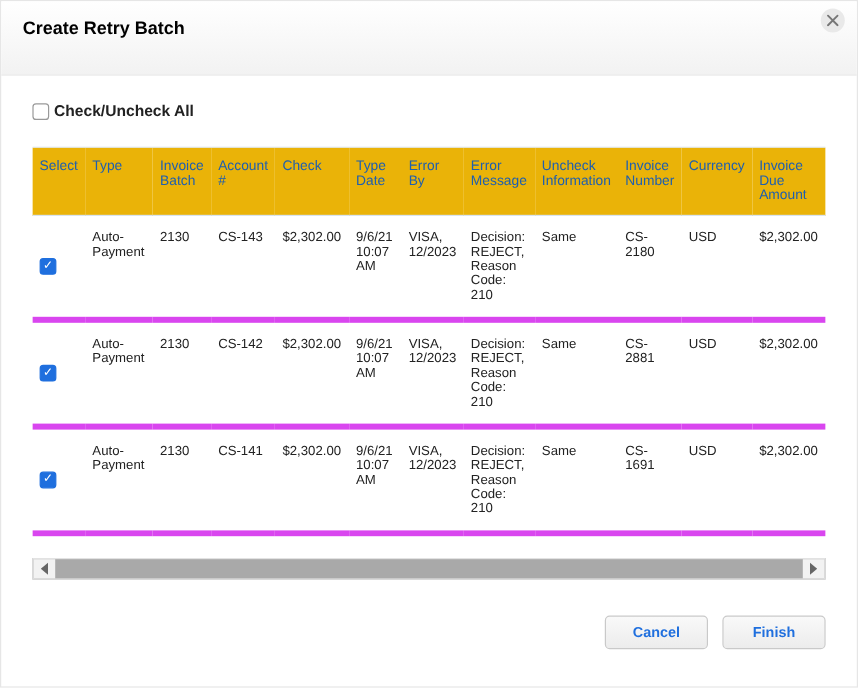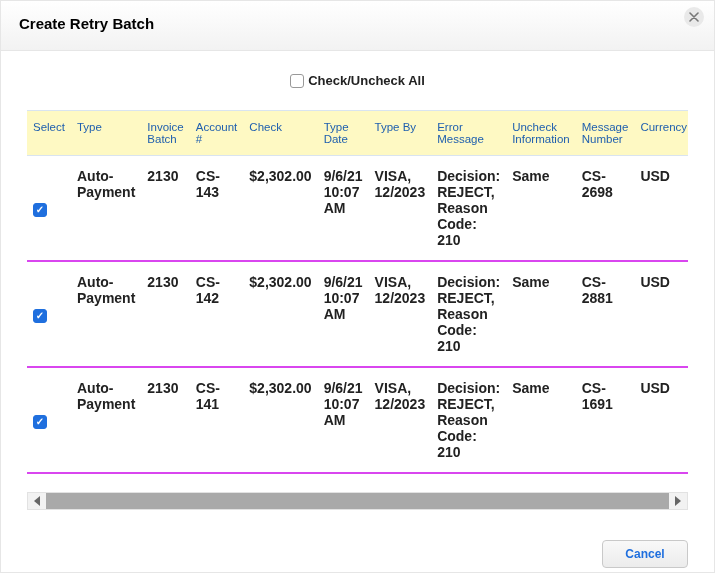--- a/index.html
+++ b/index.html
@@ -10,21 +10,21 @@
     color: #333;
     background: #fff;
     width: 715px;
     height: 573px;
     position: relative;
     border: 1px solid #e6e6e6;
   }
   .header {
     background: linear-gradient(#ffffff, #f2f2f2);
     border-bottom: 1px solid #e6e6e6;
-    padding: 14px 18px 18px 18px;
+    padding: 14px 18px 30px 18px;
     position: relative;
   }
   .header-title {
     font-size: 15px;
     font-weight: bold;
     color: #000;
   }
   .close-btn {
     position: absolute;
     top: 6px;
@@ -38,21 +38,20 @@
     justify-content: center;
     cursor: pointer;
   }
   .close-btn svg { width: 10px; height: 10px; }
   .content { padding: 16px 8px 0 8px; }
   .checkall-row {
     display: flex;
     align-items: center;
     gap: 4px;
     padding: 6px 18px 14px 18px;
-    justify-content: center;
   }
   .chkbox {
     width: 14px; height: 14px;
     border: 1px solid #999;
     border-radius: 3px;
     background: #fff;
     display: inline-flex;
     align-items: center;
     justify-content: center;
     cursor: pointer;
@@ -66,40 +65,39 @@
   }
   .checkall-label { font-size: 13px; font-weight: bold; color: #222; }
 
   .table-wrap {
     margin: 8px 18px 0 18px;
     overflow-x: auto;
   }
   .table-inner { min-width: 660px; }
   table { border-collapse: collapse; width: 100%; }
   thead th {
-    background: #fef9c3;
+    background: #eab308;
     color: #1f5fae;
     font-weight: normal;
     font-size: 11.5px;
     text-align: left;
     vertical-align: top;
     padding: 10px 6px;
     border-top: 1px solid #d9e4f0;
     border-bottom: 1px solid #d9e4f0;
     cursor: pointer;
     white-space: normal;
   }
   tbody td {
-    font-size: 14px;
+    font-size: 11px;
     color: #222;
     vertical-align: top;
     padding: 12px 6px;
-    border-bottom: 2px solid #d946ef;
+    border-bottom: 5px solid #d946ef;
     white-space: normal;
-    font-weight: bold;
   }
   tbody td.sel { vertical-align: middle; }
   .col-select{width:40px}
   .col-type{width:58px}
   .col-batch{width:48px}
   .col-acct{width:52px}
   .col-amt{width:62px}
   .col-date{width:46px}
   .col-paidby{width:52px}
   .col-err{width:60px}
@@ -174,40 +172,40 @@
     <div class="table-inner">
     <table>
       <thead>
         <tr>
           <th class="col-select">Select</th>
           <th class="col-type">Type</th>
           <th class="col-batch">Invoice Batch</th>
           <th class="col-acct">Account #</th>
           <th class="col-amt">Check</th>
           <th class="col-date">Type Date</th>
-          <th class="col-paidby">Type By</th>
+          <th class="col-paidby">Error By</th>
           <th class="col-err">Error Message</th>
           <th class="col-pinfo">Uncheck Information</th>
-          <th class="col-inv">Message Number</th>
+          <th class="col-inv">Invoice Number</th>
           <th class="col-cur">Currency</th>
           <th class="col-due">Invoice Due Amount</th>
         </tr>
       </thead>
       <tbody>
         <tr>
           <td class="sel"><span class="chkbox checked"></span></td>
           <td>Auto-Payment</td>
           <td>2130</td>
           <td>CS-143</td>
           <td>$2,302.00</td>
           <td>9/6/21 10:07 AM</td>
           <td>VISA, 12/2023</td>
           <td>Decision: REJECT, Reason Code: 210</td>
           <td>Same</td>
-          <td>CS-2698</td>
+          <td>CS-2180</td>
           <td>USD</td>
           <td>$2,302.00</td>
         </tr>
         <tr>
           <td class="sel"><span class="chkbox checked"></span></td>
           <td>Auto-Payment</td>
           <td>2130</td>
           <td>CS-142</td>
           <td>$2,302.00</td>
           <td>9/6/21 10:07 AM</td>
@@ -242,15 +240,16 @@
         <div class="tri-left"></div>
       </div>
     <div class="track"></div>
     <div class="arrow">
         <div class="tri-right"></div>
       </div>
   </div>
 
   <div class="button-row">
     <div class="btn">Cancel</div>
+    <div class="btn">Finish</div>
   </div>
 
 </div>
 
 </body></html>

